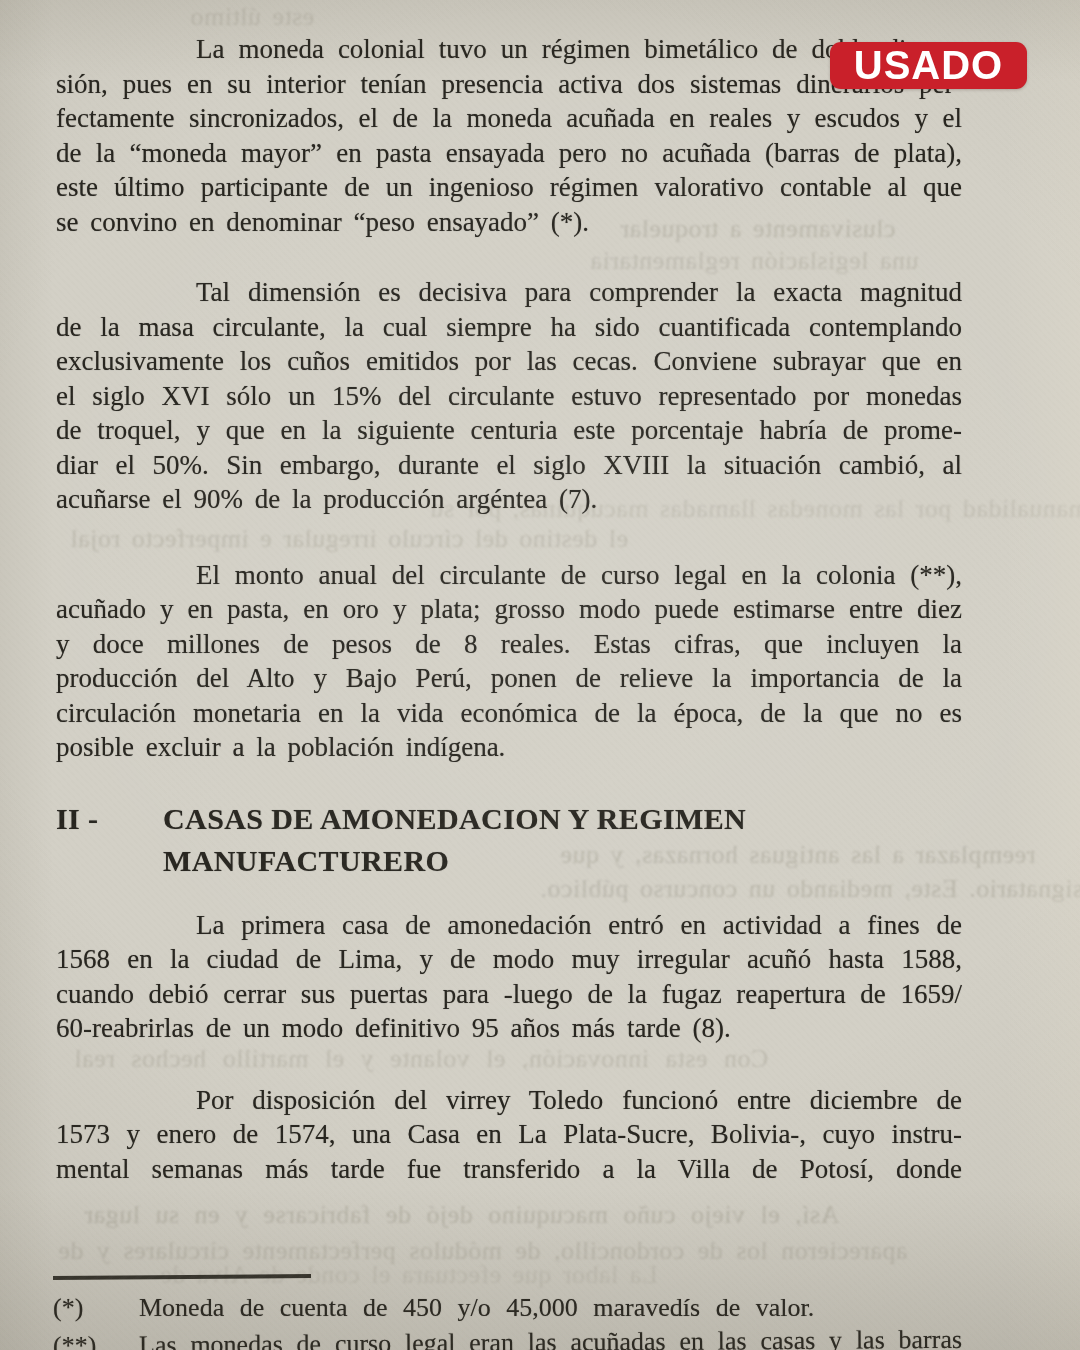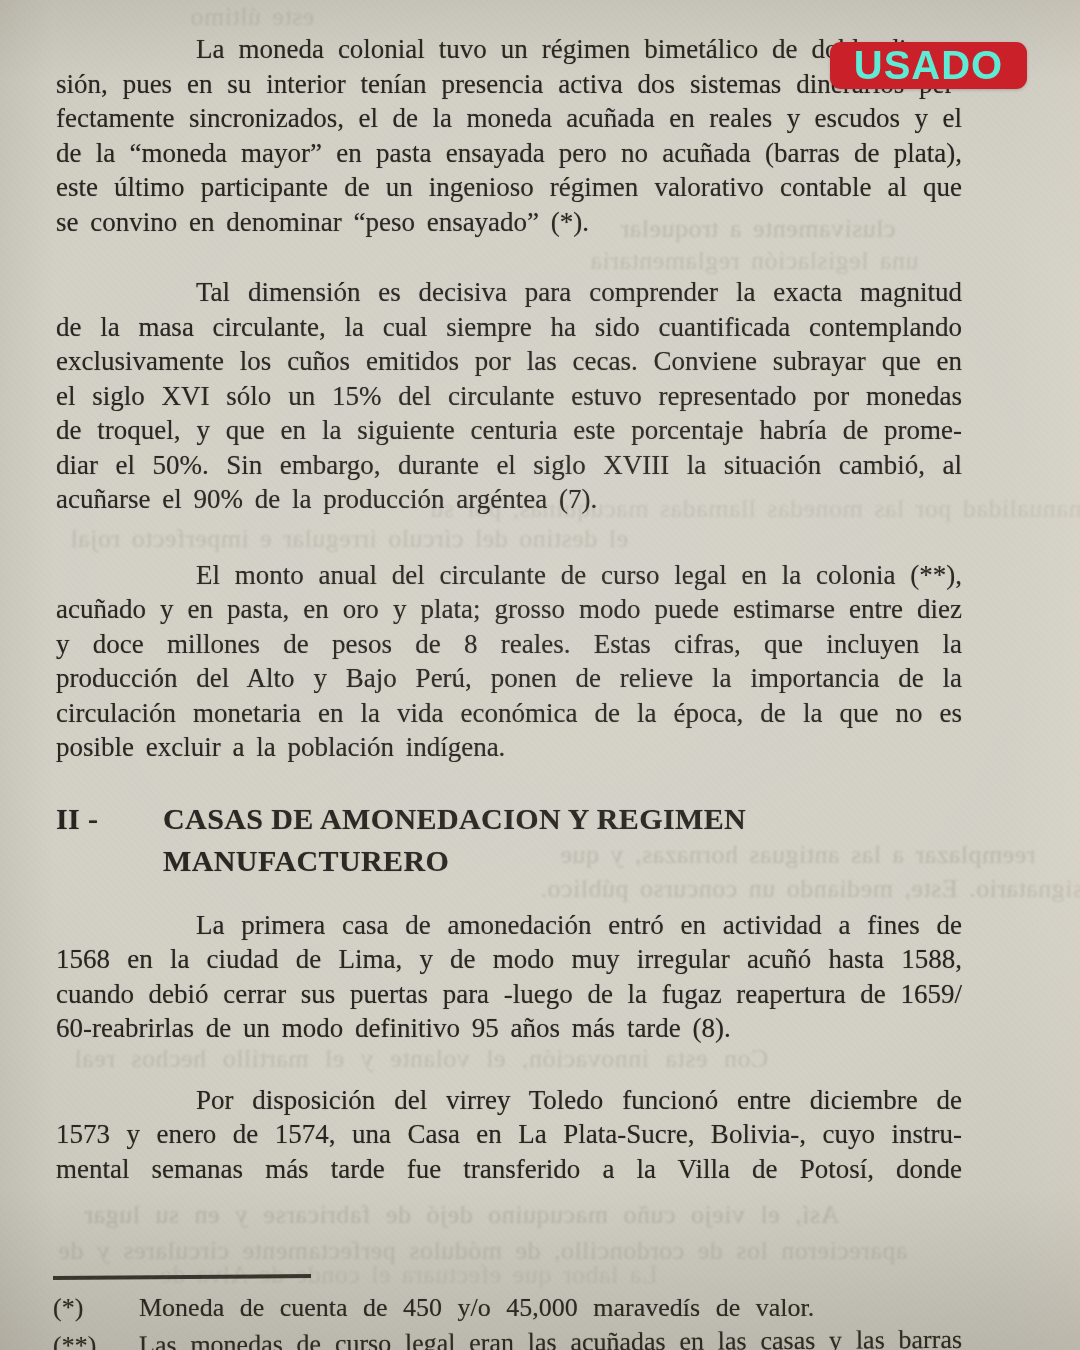--- a/index.html
+++ b/index.html
@@ -80,21 +80,21 @@
   .fn1 .ftxt{word-spacing:9px;}
   .fn2{top:1326px;transform:rotate(-0.4deg);}
   .fn2 .ftxt{text-align:justify;text-align-last:justify;}
 
   
   .badge{
     position:absolute;left:830px;top:42px;width:197px;height:47px;z-index:10;
     border-radius:11px;
     display:flex;align-items:center;justify-content:center;
     font-family:"Liberation Sans","DejaVu Sans",sans-serif;
-    font-weight:700;font-size:40px;letter-spacing:1px;color:#5eead4;
+    font-weight:700;font-size:40px;letter-spacing:1px;color:#ffffff;
     box-shadow:0 1px 3px rgba(60,40,30,0.25);
   }
 </style>
 </head>
 <body>
 
 <div class="grain"></div>
 <div class="vignette"></div>
 
 <div class="ghost g0">este último</div>

